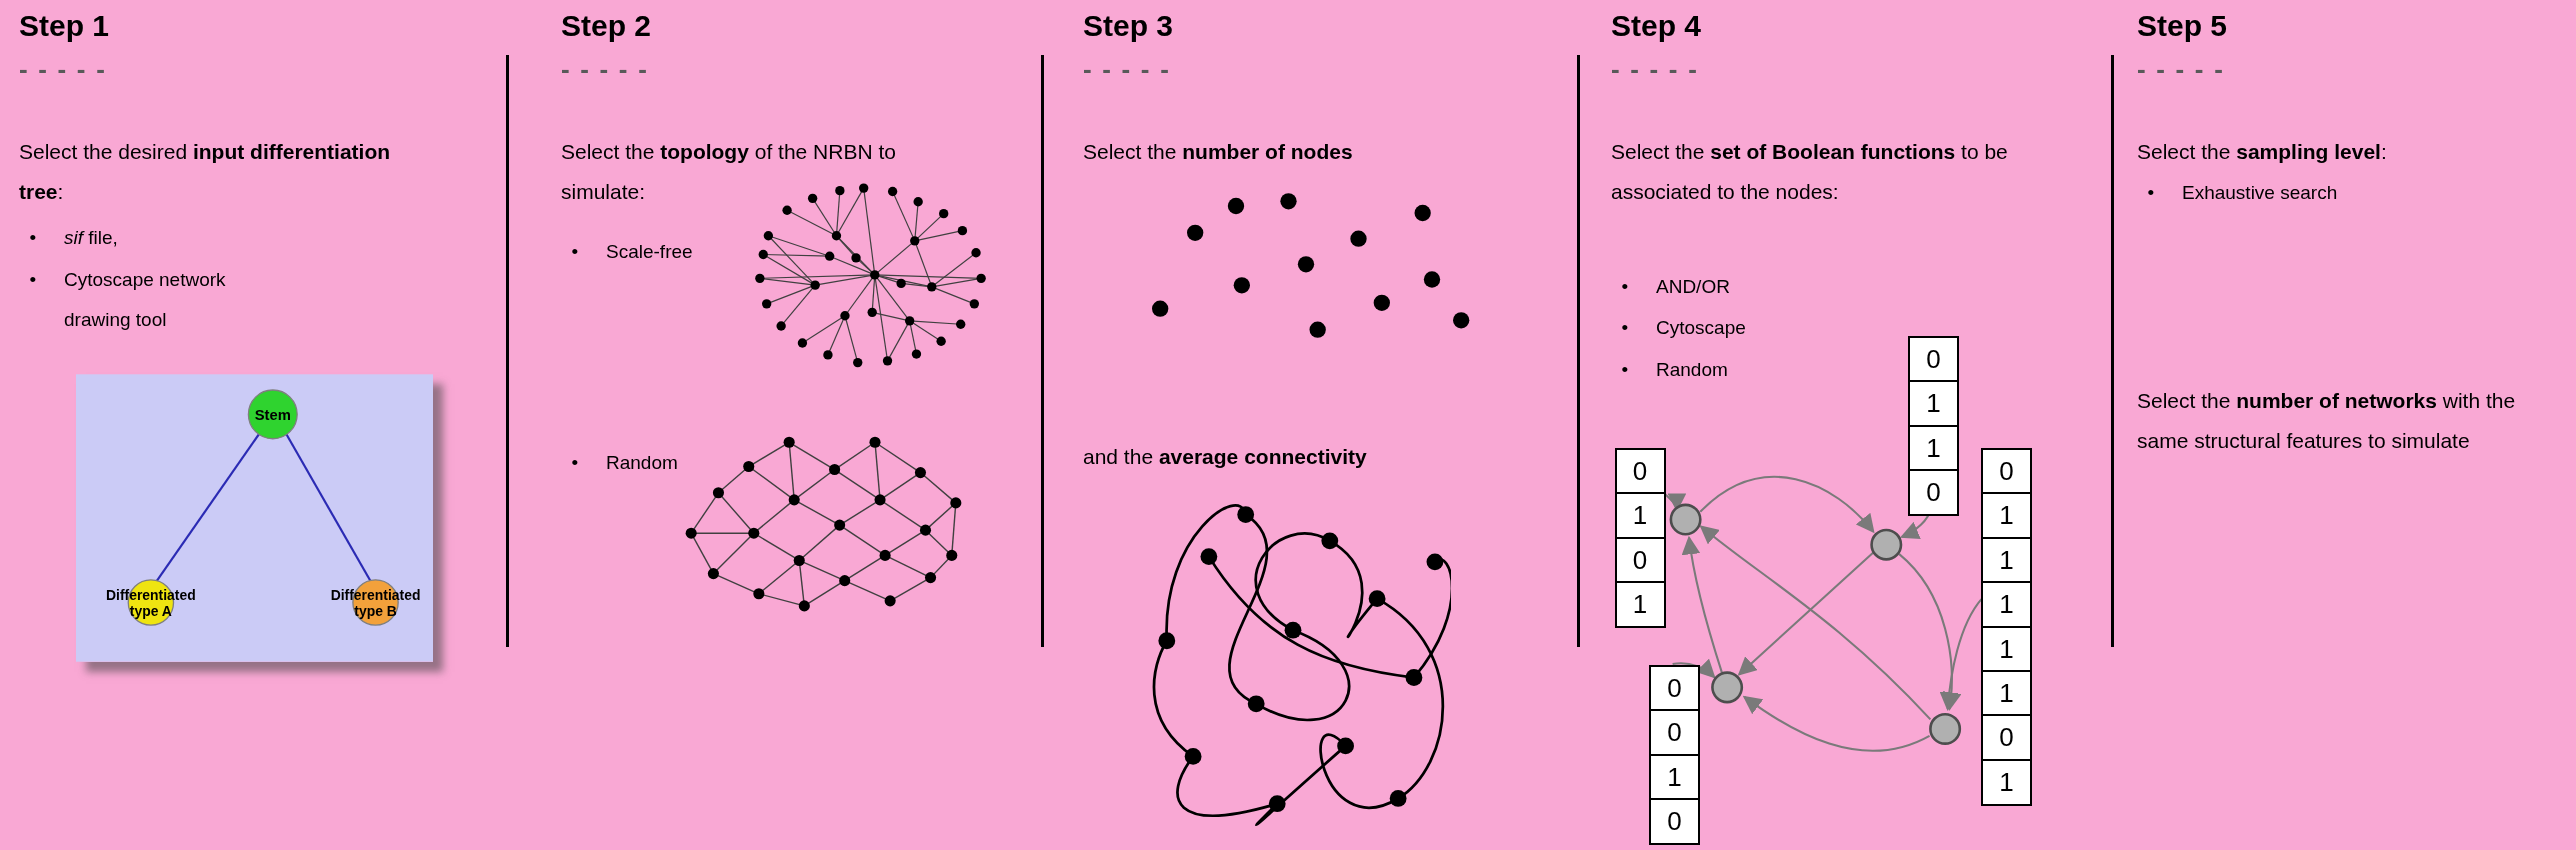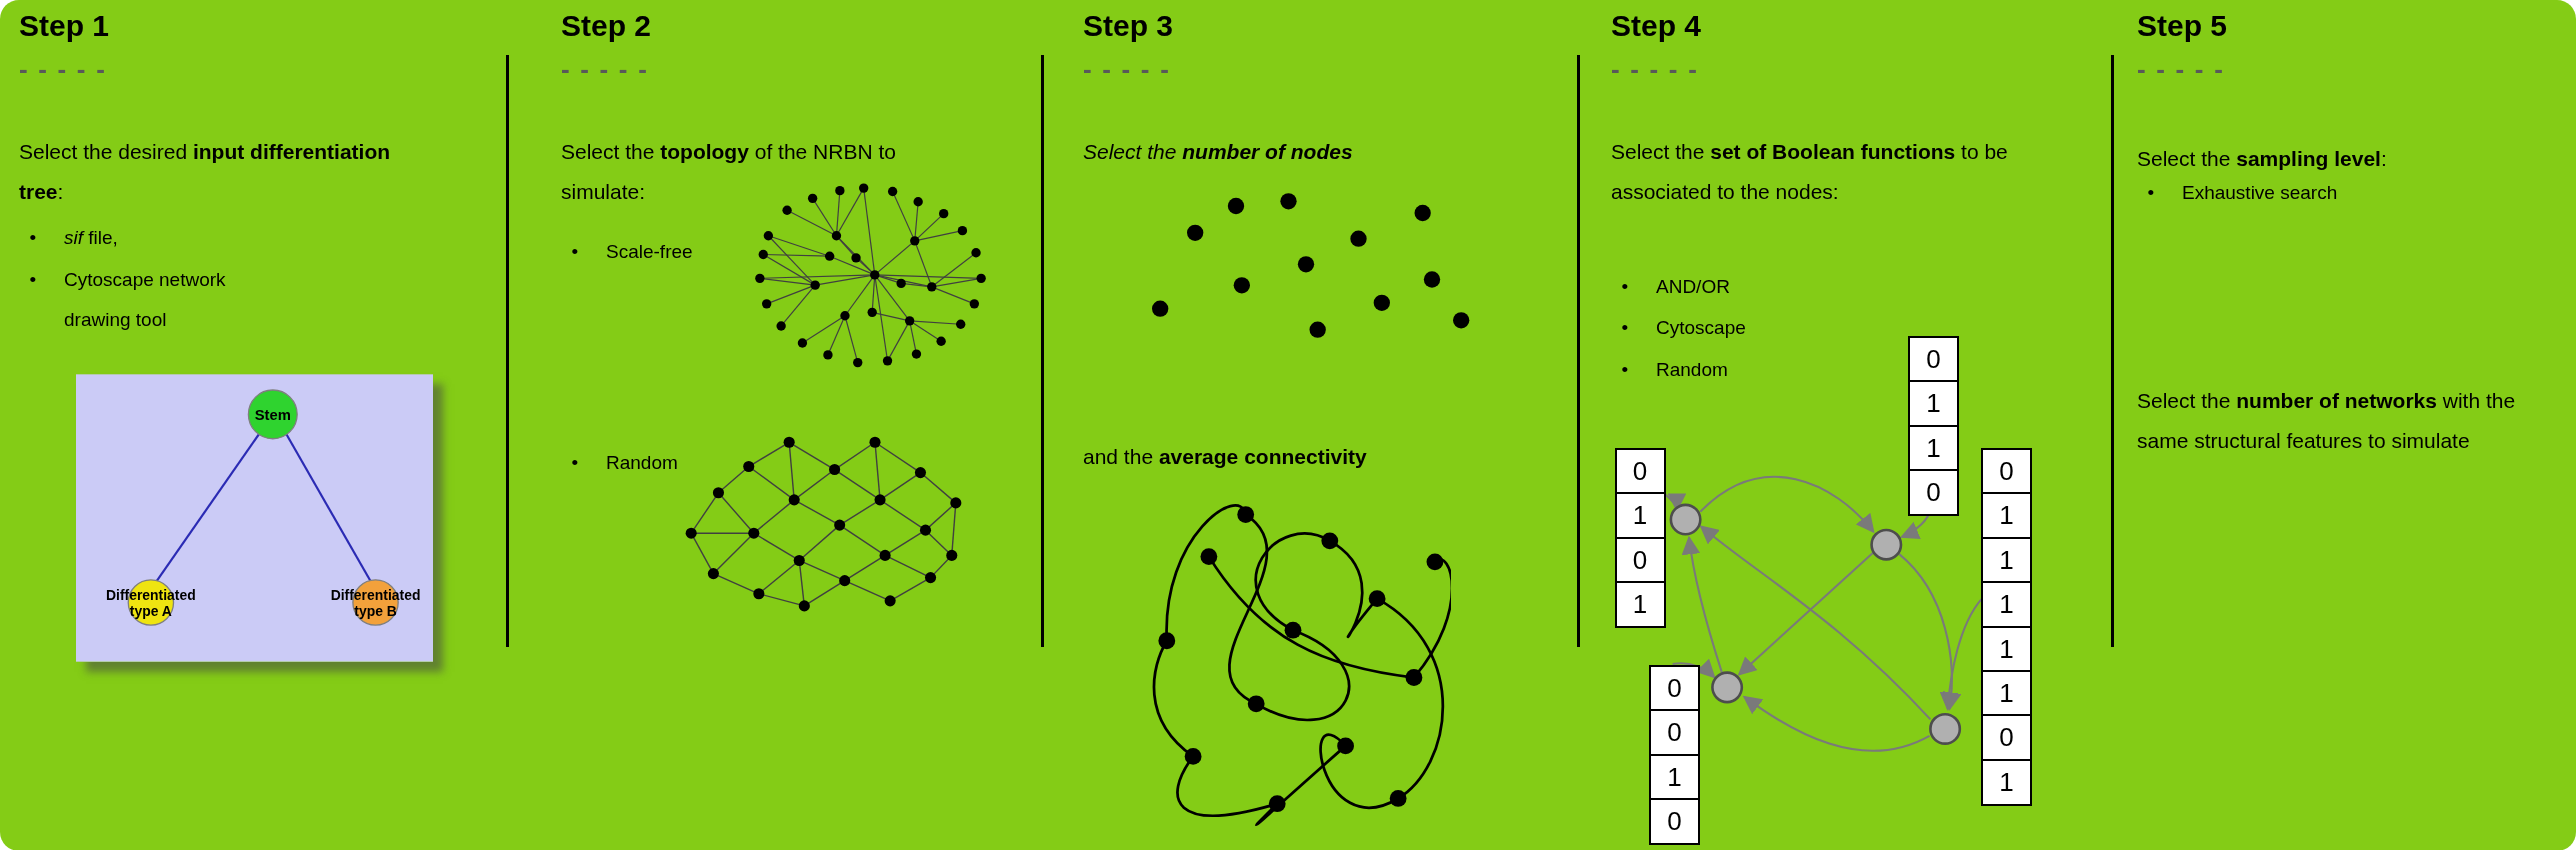--- a/index.html
+++ b/index.html
@@ -1,17 +1,17 @@
 <!DOCTYPE html>
 <html style="font-size:14px"><head>
 <meta charset="utf-8">
 <style>
   html,body{margin:0;padding:0;background:#fff;}
   body{font-family:"Liberation Sans",sans-serif;color:#000;}
-  #stage{position:relative;width:2576px;height:851px;background:#84cc16;overflow:hidden;border-radius:19px;}
+  #stage{position:relative;width:2576px;height:851px;background:#f9a8d4;overflow:hidden;}
   .col{position:absolute;top:0;height:851px;}
   .t{position:absolute;top:8.7px;left:0;margin:0;font-size:30px;font-weight:bold;}
   .dsh{position:absolute;top:54px;left:0;font-size:26px;font-weight:bold;color:#595959;letter-spacing:1.7px;}
   .p{position:absolute;margin:0;font-size:21px;line-height:40px;}
   .p b{font-weight:bold;}
   .li{position:absolute;font-size:19px;line-height:40px;padding-left:45px;box-sizing:border-box;}
   .li::before{content:"\2022";position:absolute;left:10.4px;}
   .divider{position:absolute;top:55px;width:2.6px;height:592px;background:#000;}
   .fig{position:absolute;}
   .treewrap{position:absolute;box-shadow:9.5px 9.5px 7.8px rgba(70,70,70,.55);line-height:0;}
@@ -198,21 +198,21 @@
         <circle cx="280" cy="88" r="5.5" fill="#000"></circle>
         <circle cx="276" cy="140" r="5.5" fill="#000"></circle>
       </svg>
   </section>
 
   <div class="divider" style="left:1041px;"></div>
 
   <section class="col" style="left:1083px;width:480px;">
     <h2 class="t">Step 3</h2>
     <div class="dsh">- - - - -</div>
-    <p class="p" style="top:132px;width:467px;font-style:italic;"><span>Select the </span><b>number of nodes</b></p>
+    <p class="p" style="top:132px;width:467px;"><span>Select the </span><b>number of nodes</b></p>
     <svg id="g-dots" class="fig" style="top:192px;left:48px;" width="350" height="175" viewBox="0 0 300 150">
         <circle cx="25" cy="100" r="7" fill="#000"></circle>
         <circle cx="55" cy="35" r="7" fill="#000"></circle>
         <circle cx="90" cy="12" r="7" fill="#000"></circle>
         <circle cx="95" cy="80" r="7" fill="#000"></circle>
         <circle cx="135" cy="8" r="7" fill="#000"></circle>
         <circle cx="150" cy="62" r="7" fill="#000"></circle>
         <circle cx="160" cy="118" r="7" fill="#000"></circle>
         <circle cx="195" cy="40" r="7" fill="#000"></circle>
         <circle cx="215" cy="95" r="7" fill="#000"></circle>
@@ -313,19 +313,19 @@
       <div class="cell">0</div>
       <div class="cell">1</div>
     </div>
   </section>
 
   <div class="divider" style="left:2111px;"></div>
 
   <section class="col" style="left:2137px;width:437px;">
     <h2 class="t">Step 5</h2>
     <div class="dsh">- - - - -</div>
-    <p class="p" style="top:132px;width:433px;margin-top:7px;"><span>Select the </span><b>sampling level</b><span>:</span></p>
+    <p class="p" style="top:132px;width:433px;"><span>Select the </span><b>sampling level</b><span>:</span></p>
     <div class="li" style="top:173px;width:363px;">Exhaustive search</div>
     <p class="p" style="top:381px;width:381px;"><span>Select the </span><b>number of networks</b><span> with the same structural features to simulate</span></p>
   </section>
 
 </div>
 
 
 </body></html>

